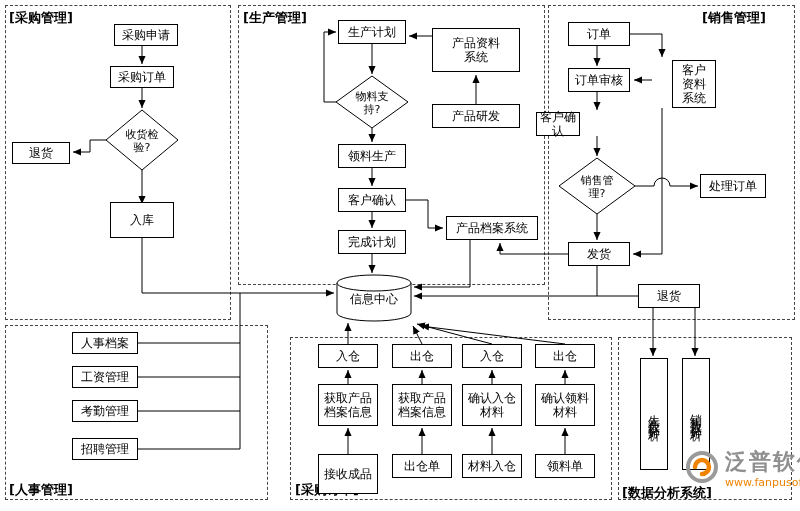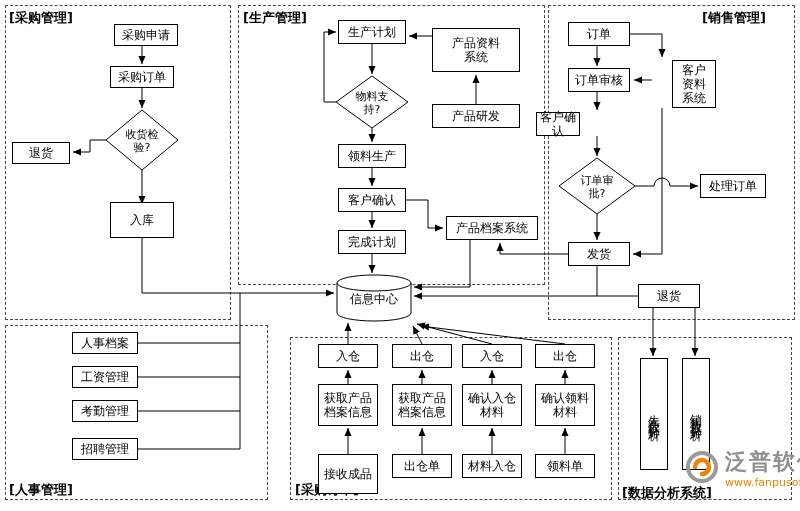--- a/index.html
+++ b/index.html
@@ -125,21 +125,21 @@
   <div class="node" style="left:432px;top:104px;width:88px;height:24px">产品研发</div>
   <div class="node" style="left:338px;top:144px;width:68px;height:24px">领料生产</div>
   <div class="node" style="left:338px;top:188px;width:68px;height:24px">客户确认</div>
   <div class="node" style="left:338px;top:230px;width:68px;height:24px">完成计划</div>
   <div class="node" style="left:446px;top:216px;width:92px;height:24px">产品档案系统</div>
 
   <div class="node" style="left:568px;top:22px;width:62px;height:24px">订单</div>
   <div class="node" style="left:568px;top:68px;width:62px;height:24px">订单审核</div>
   <div class="node" style="left:672px;top:60px;width:44px;height:48px;padding:4px 5px">客户资料系统</div>
   <div class="node" style="left:536px;top:112px;width:44px;height:24px">客户确认</div>
-  <div class="plain" style="left:577px;top:173px;width:40px;height:28px">订单审批?</div>
+  <div class="plain" style="left:577px;top:173px;width:40px;height:28px">销售管理?</div>
   <div class="node" style="left:700px;top:174px;width:66px;height:24px">处理订单</div>
   <div class="node" style="left:568px;top:242px;width:62px;height:24px">发货</div>
   <div class="node" style="left:638px;top:284px;width:62px;height:24px">退货</div>
 
   <div class="plain" style="left:339px;top:291px;width:70px;height:16px;font-size:12px">信息中心</div>
 
   <div class="node" style="left:72px;top:332px;width:66px;height:22px">人事档案</div>
   <div class="node" style="left:72px;top:366px;width:66px;height:22px">工资管理</div>
   <div class="node" style="left:72px;top:400px;width:66px;height:22px">考勤管理</div>
   <div class="node" style="left:72px;top:438px;width:66px;height:22px">招聘管理</div>

